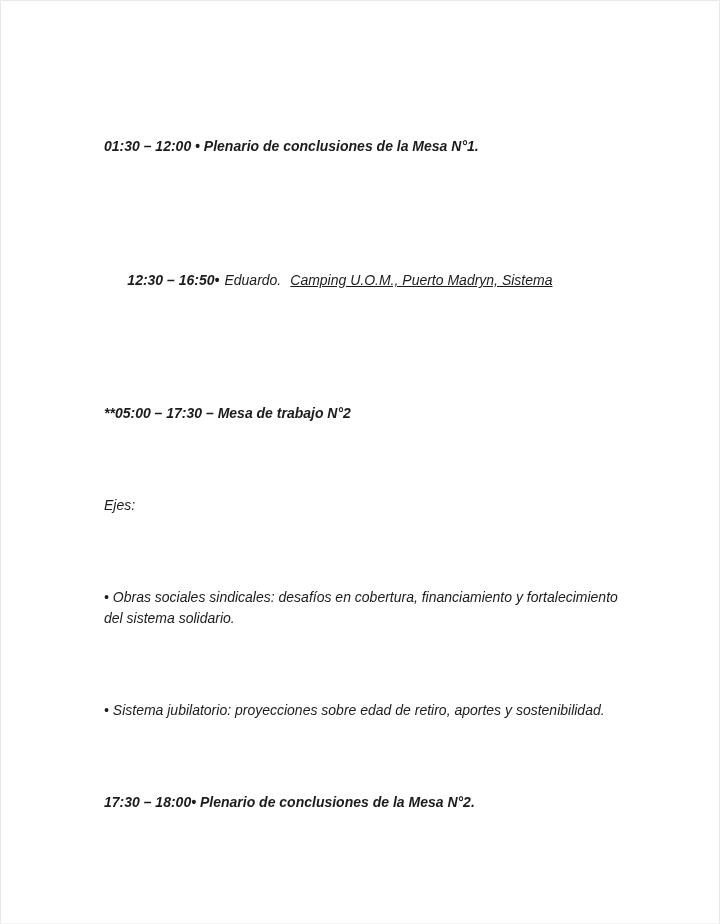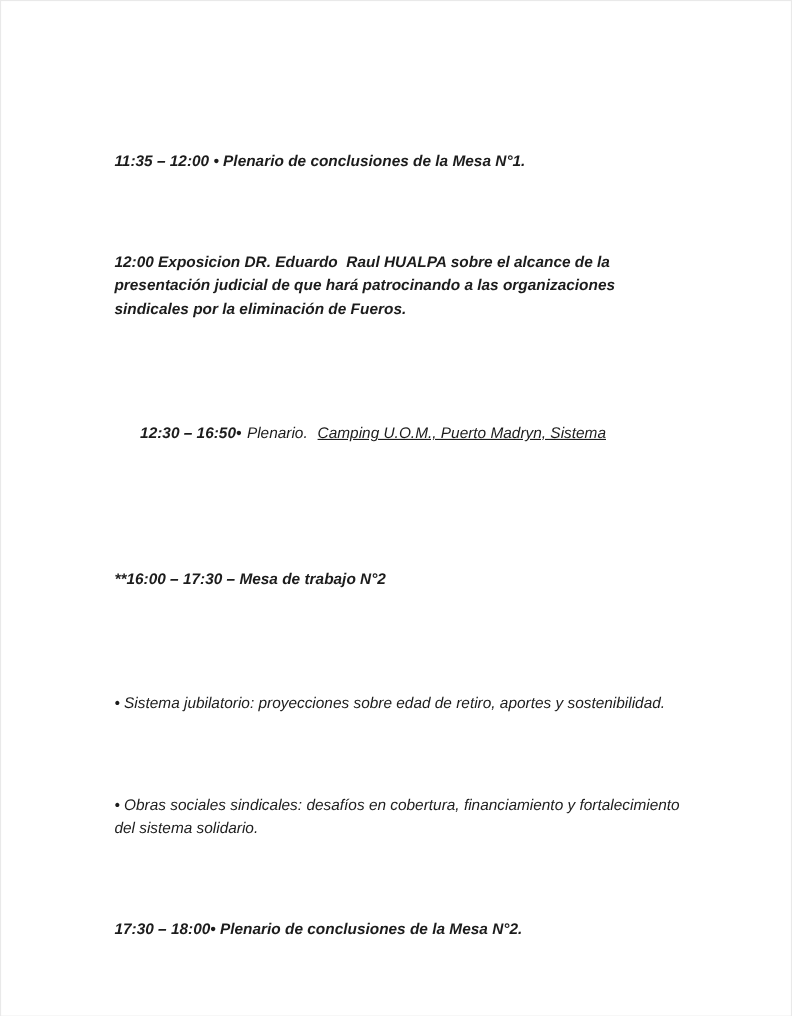--- a/index.html
+++ b/index.html
@@ -34,34 +34,34 @@
   .underline { text-decoration: underline; }
   .gap { margin-top: 20px; }
   .activity { margin: 0 9px 0 5px; }
 </style>
 </head>
 <body>
 
 <div class="page">
   <div class="content">
 
-    <div class="para bold">11:35 – 12:00 • Plenario de conclusiones de la Mesa N°1.</div>
+    <div class="para bold">01:30 – 12:00 • Plenario de conclusiones de la Mesa N°1.</div>
 
-    <div class="para bold">12:00 Exposicion DR. Eduardo  Raul HUALPA sobre el alcance de la presentación judicial de que hará patrocinando a las organizaciones sindicales por la eliminación de Fueros.</div>
 
     <div class="para">
-      <span class="bold">12:30 – 16:50•</span><span class="activity">Plenario.</span><span class="underline">Camping U.O.M., Puerto Madryn, Sistema</span>
+      <span class="bold">12:30 – 16:50•</span><span class="activity">Eduardo.</span><span class="underline">Camping U.O.M., Puerto Madryn, Sistema</span>
     </div>
 
-    <div class="para bold gap">**16:00 – 17:30 – Mesa de trabajo N°2</div>
+    <div class="para bold gap">**05:00 – 17:30 – Mesa de trabajo N°2</div>
 
+    <div class="para">Ejes:</div>
+
+    <div class="para">• Obras sociales sindicales: desafíos en cobertura, financiamiento y fortalecimiento del sistema solidario.</div>
 
     <div class="para">• Sistema jubilatorio: proyecciones sobre edad de retiro, aportes y sostenibilidad.</div>
-
-    <div class="para">• Obras sociales sindicales: desafíos en cobertura, financiamiento y fortalecimiento del sistema solidario.</div>
 
     <div class="para bold">17:30 – 18:00• Plenario de conclusiones de la Mesa N°2.</div>
 
     
 
     
 
     
 
     

